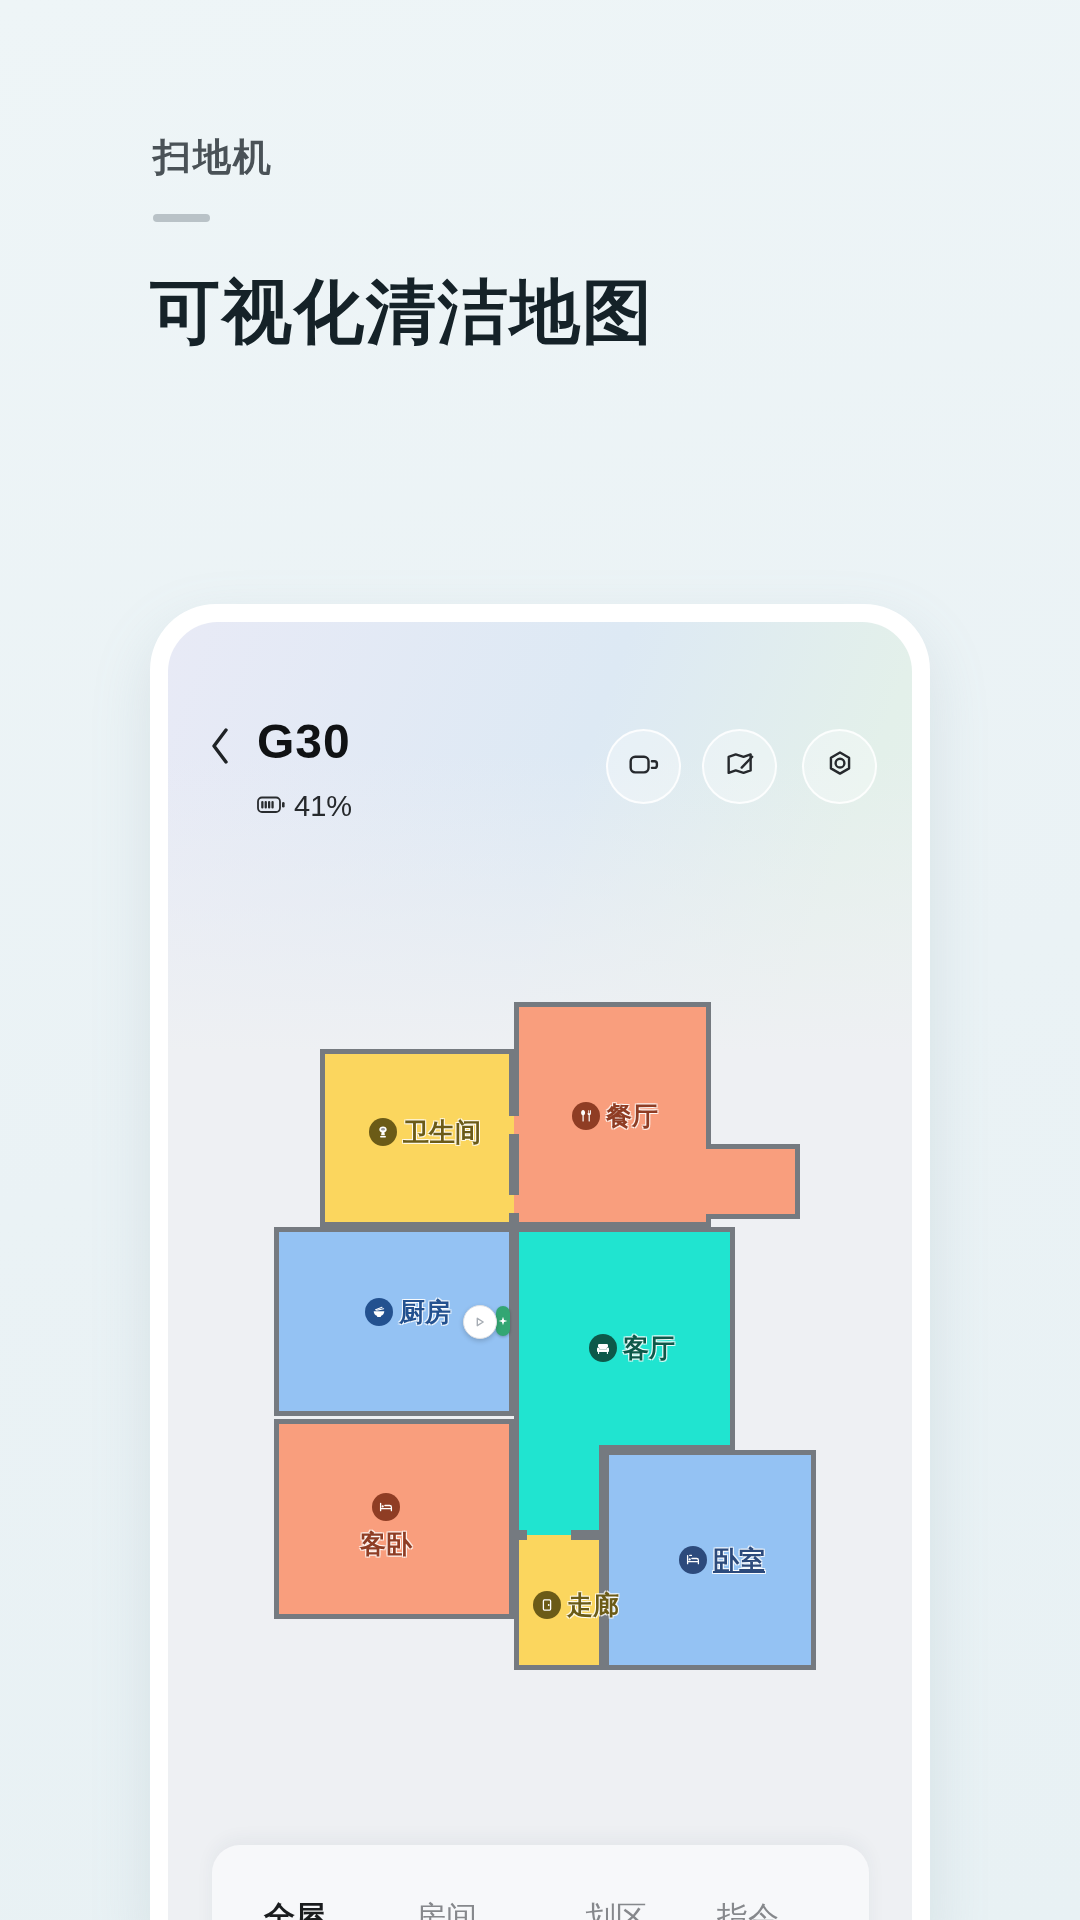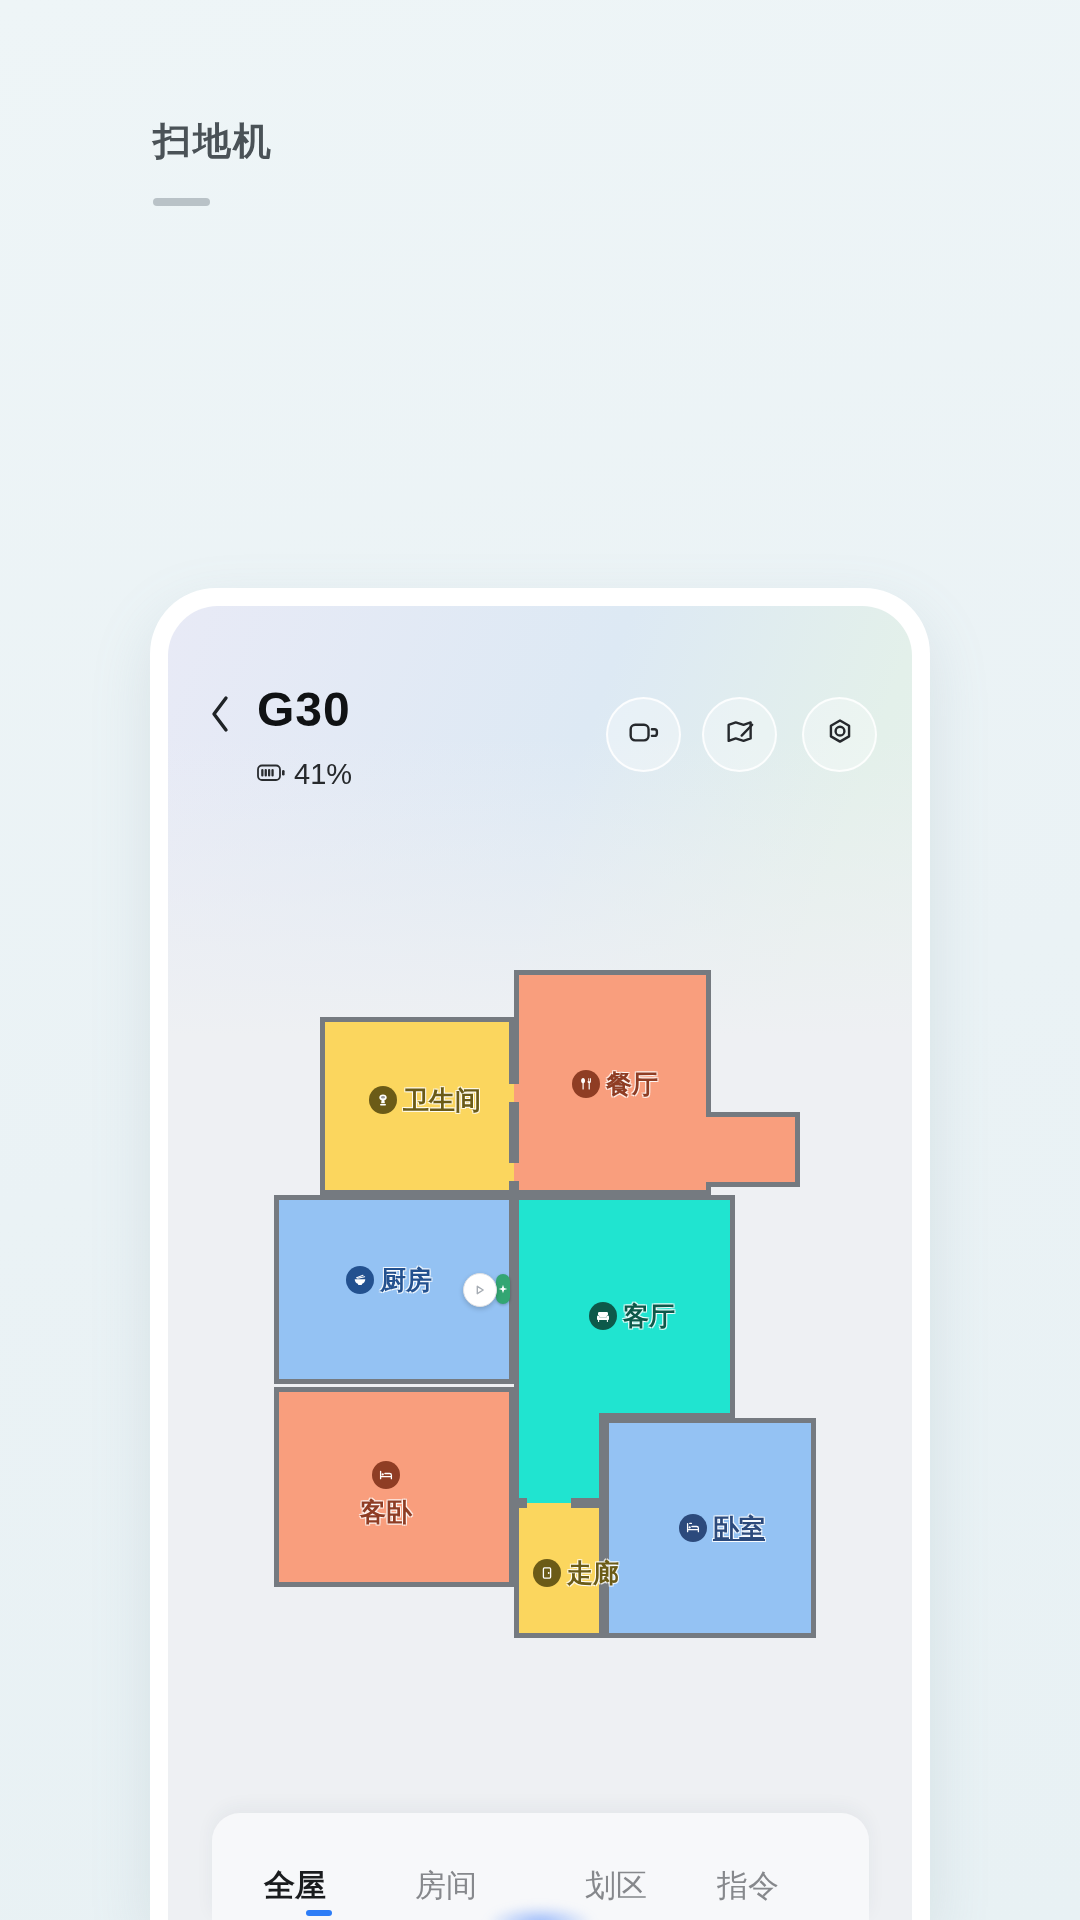--- a/index.html
+++ b/index.html
@@ -2,21 +2,21 @@
 <html><head>
 <meta charset="utf-8">
 <style>
   * { margin:0; padding:0; box-sizing:border-box; }
   html,body { width:1080px; height:1920px; overflow:hidden; }
   body {
     font-family:"Liberation Sans","DejaVu Sans",sans-serif;
     background:linear-gradient(165deg,#eef5f7 0%,#eaf2f5 55%,#e8f1f4 100%);
     position:relative;
   }
-  .abs { position:absolute; }
+  .abs { position:absolute;margin-top:16px; }
 
   
   .eyebrow { left:153px; top:116px; font-size:38px; font-weight:600; color:#4a5257; letter-spacing:2px; }
   .divider { left:153px; top:198px; width:57px; height:8px; border-radius:4px; background:#b9c2c7; }
   .heading { left:150px; top:246px; font-size:70px; font-weight:700; color:#152228; line-height:101px; letter-spacing:2px; }
 
   
   .phone-card {
     left:150px; top:588px; width:780px; height:1332px;
     background:#ffffff; border-radius:66px 66px 0 0; padding:18px 18px 16px 18px;
@@ -78,20 +78,21 @@
   .sheet-glow { position:absolute; left:273px; top:92px; width:110px; height:36px; border-radius:50%;
                 background:radial-gradient(ellipse at center, rgba(72,130,250,0.55) 0%, rgba(72,130,250,0) 70%);
                 filter:blur(4px); }
 </style>
 </head>
 <body>
 
 <div class="abs eyebrow">扫地机</div>
 <div class="abs divider"></div>
 <div class="abs heading">
+  <div>可视化清洁地图</div>
 </div>
 
 <div class="abs phone-card">
   <div class="phone-screen">
 
     <div class="abs back-btn">
       <span>
         <svg width="20" height="38" viewBox="0 0 20 38">
             <path d="M16 3 4 19l12 16" stroke="#1f2326" stroke-width="3.4" fill="none" stroke-linecap="round" stroke-linejoin="round"></path>
           </svg>
@@ -175,21 +176,21 @@
         <span class="ricon" style="background-color: rgb(107, 91, 23);">
           <svg width="16" height="16" viewBox="0 0 16 16">
             <path d="M8 2.4c-2.1 0-3.7 1.2-3.7 3 0 1.4 1 2.5 2.3 2.9l-.5 3h3.8l-.5-3c1.3-.4 2.3-1.5 2.3-2.9 0-1.8-1.6-3-3.7-3z" fill="#fff"></path>
             <ellipse cx="8" cy="5.3" rx="2" ry="1.2" fill="rgba(0,0,0,0.4)"></ellipse>
             <rect x="5" y="12" width="6" height="1.6" rx=".8" fill="#fff"></rect>
           </svg>
         </span>
         <span>卫生间</span>
       </div>
 
-      <div class="room-label" style="left: 73px; top: 301px; color: rgb(35, 81, 143); justify-content: space-between;">
+      <div class="room-label" style="left: 92px; top: 301px; color: rgb(35, 81, 143); justify-content: space-between;">
         <span class="ricon" style="background-color: rgb(35, 81, 143);">
           <svg width="16" height="16" viewBox="0 0 16 16">
             <path d="M2.7 7.2h10.6c0 2.2-1.4 4.1-3.5 4.7l.1 1.2H6.1l.1-1.2c-2.1-.6-3.5-2.5-3.5-4.7z" fill="#fff"></path>
             <path d="M4.6 5.7 11 3.2" stroke="#fff" stroke-width="1.1" stroke-linecap="round" fill="none"></path>
             <path d="M5.7 6.3 12.6 4.7" stroke="#fff" stroke-width="1.1" stroke-linecap="round" fill="none"></path>
           </svg>
         </span>
         <span>厨房</span>
       </div>
 

